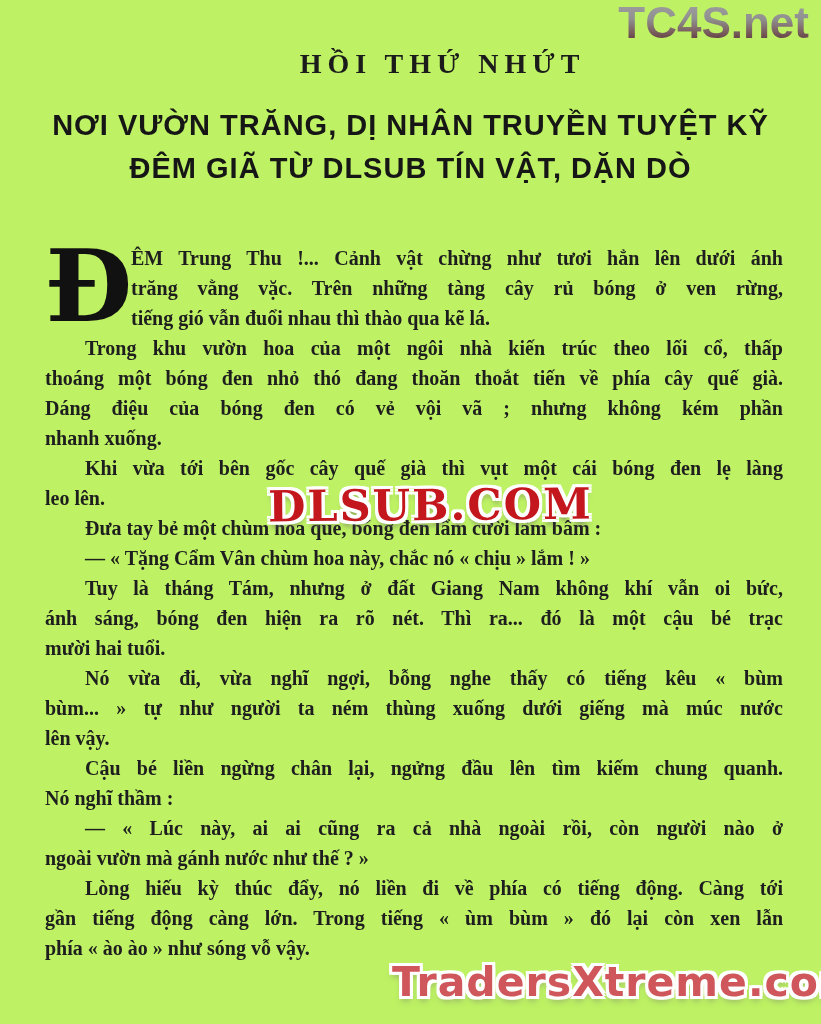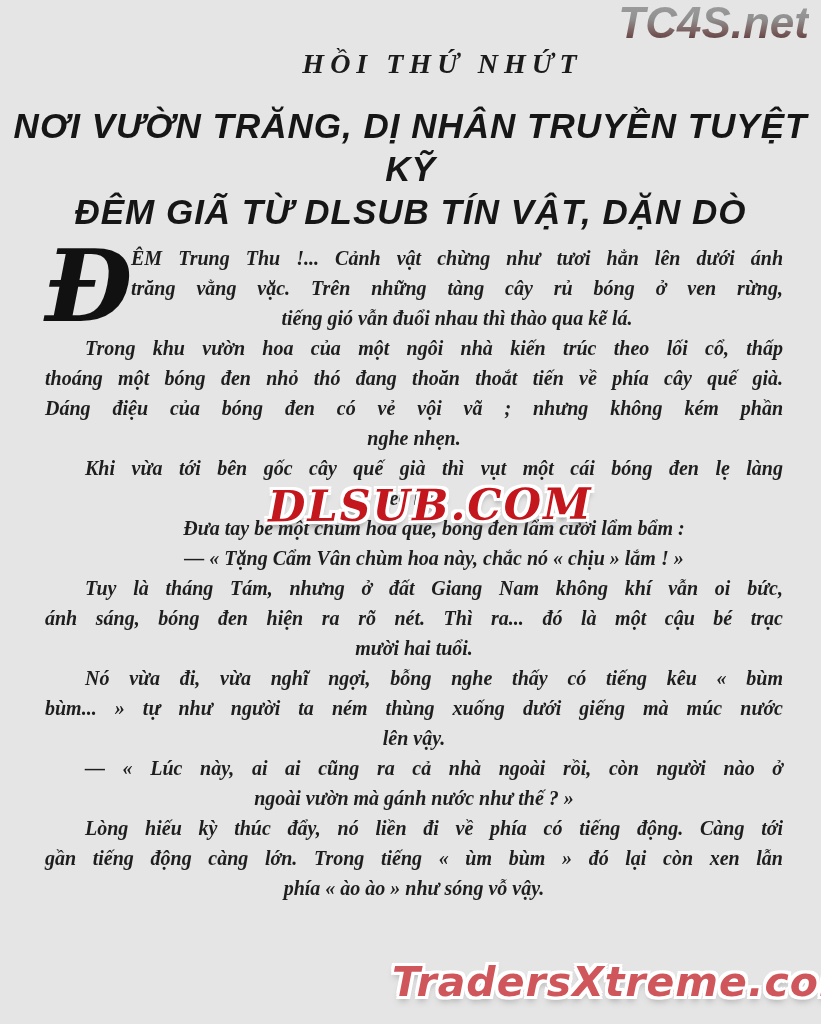--- a/index.html
+++ b/index.html
@@ -1,18 +1,18 @@
 <!DOCTYPE html>
 <html><head>
 <meta charset="utf-8">
 <style>
   html,body{margin:0;padding:0;}
   body{width:821px;height:1024px;background:#ffffff;overflow:hidden;position:relative;
        font-family:"Liberation Serif",serif;}
-  .page{position:absolute;inset:0;background:#e5e5e5;font-style:italic;}
+  .page{position:absolute;inset:0;background:#bef264;}
 
   
   .wm-tc4s{
     position:absolute;top:-2px;right:12px;
     font-family:"Liberation Sans",sans-serif;font-weight:bold;font-size:44px;letter-spacing:0px;
     background:linear-gradient(180deg,#a3a3a3 0%,#909090 42%,#7a5e5e 68%,#472324 100%);
     -webkit-background-clip:text;background-clip:text;color:transparent;
   }
   .wm-dlsub{
     position:absolute;top:480px;left:268px;
@@ -35,33 +35,33 @@
 
   
   .chapter{
     position:absolute;top:48px;left:0;right:0;margin:0;text-align:center;
     transform:translateX(32px);
     font-family:"Liberation Serif",serif;font-weight:bold;font-size:28px;letter-spacing:6px;
     color:#1b1b1b;
   }
   .title{
     position:absolute;top:104px;left:0;right:0;margin:0;text-align:center;
-    font-family:"Liberation Sans",sans-serif;font-weight:bold;font-size:35px;line-height:43px;
+    font-family:"Liberation Sans",sans-serif;font-weight:bold;font-size:29px;line-height:43px;
     letter-spacing:1px;color:#161616;
   }
   .title span{display:block;}
 
   
   .bodytext{
     position:absolute;top:243px;left:45px;width:738px;
     font-family:"Liberation Serif",serif;font-weight:bold;font-size:20px;line-height:30px;
     color:#1e1e1e;
   }
   .para{margin:0;padding:0;}
-  .ln{display:block;white-space:nowrap;text-align:center;}
+  .ln{display:block;white-space:nowrap;}
   .ln.j{white-space:normal;text-align:justify;text-align-last:justify;}
   .ind{padding-left:40px;}
   .dropcap{
     float:left;width:68px;height:84px;margin:3px 18px 0 0;
     font-family:"DejaVu Serif",serif;font-weight:bold;font-size:100px;line-height:80px;
     color:#111;text-align:left;
   }
 </style>
 </head>
 <body>
@@ -83,21 +83,21 @@
       <span class="dropcap">Đ</span>
       <div class="ln j">ÊM Trung Thu !... Cảnh vật chừng như tươi hẳn lên dưới ánh</div>
       <div class="ln j">trăng vằng vặc. Trên những tàng cây rủ bóng ở ven rừng,</div>
       <div class="ln">tiếng gió vẫn đuổi nhau thì thào qua kẽ lá.</div>
     </div>
 
     <div class="para">
       <div class="ln j ind">Trong khu vườn hoa của một ngôi nhà kiến trúc theo lối cổ, thấp</div>
       <div class="ln j">thoáng một bóng đen nhỏ thó đang thoăn thoắt tiến về phía cây quế già.</div>
       <div class="ln j">Dáng điệu của bóng đen có vẻ vội vã ; nhưng không kém phần</div>
-      <div class="ln">nghe nhẹn.</div>
+      <div class="ln">nhanh xuống.</div>
     </div>
 
     <div class="para">
       <div class="ln j ind">Khi vừa tới bên gốc cây quế già thì vụt một cái bóng đen lẹ làng</div>
       <div class="ln">leo lên.</div>
     </div>
 
     <div class="para">
       <div class="ln ind">Đưa tay bẻ một chùm hoa quế, bóng đen lẩm cười lẩm bẩm :</div>
     </div>
@@ -111,20 +111,24 @@
       <div class="ln j">ánh sáng, bóng đen hiện ra rõ nét. Thì ra...  đó là một cậu bé trạc</div>
       <div class="ln">mười hai tuổi.</div>
     </div>
 
     <div class="para">
       <div class="ln j ind">Nó vừa đi, vừa nghĩ ngợi, bỗng nghe thấy có tiếng kêu « bùm</div>
       <div class="ln j">bùm... »  tự như người ta ném thùng xuống dưới giếng mà múc nước</div>
       <div class="ln">lên vậy.</div>
     </div>
 
+    <div class="para">
+      <div class="ln j ind">Cậu bé liền ngừng chân lại, ngửng đầu lên tìm kiếm chung quanh.</div>
+      <div class="ln">Nó nghĩ thầm :</div>
+    </div>
 
     <div class="para">
       <div class="ln j ind">— « Lúc này, ai ai cũng ra cả nhà ngoài rồi, còn người nào ở</div>
       <div class="ln">ngoài vườn mà gánh nước như thế ? »</div>
     </div>
 
     <div class="para">
       <div class="ln j ind">Lòng hiếu kỳ thúc đẩy, nó liền đi về phía có tiếng động. Càng tới</div>
       <div class="ln j">gần tiếng động càng lớn. Trong tiếng « ùm bùm » đó lại còn xen lẫn</div>
       <div class="ln">phía « ào ào » như sóng vỗ vậy.</div>

